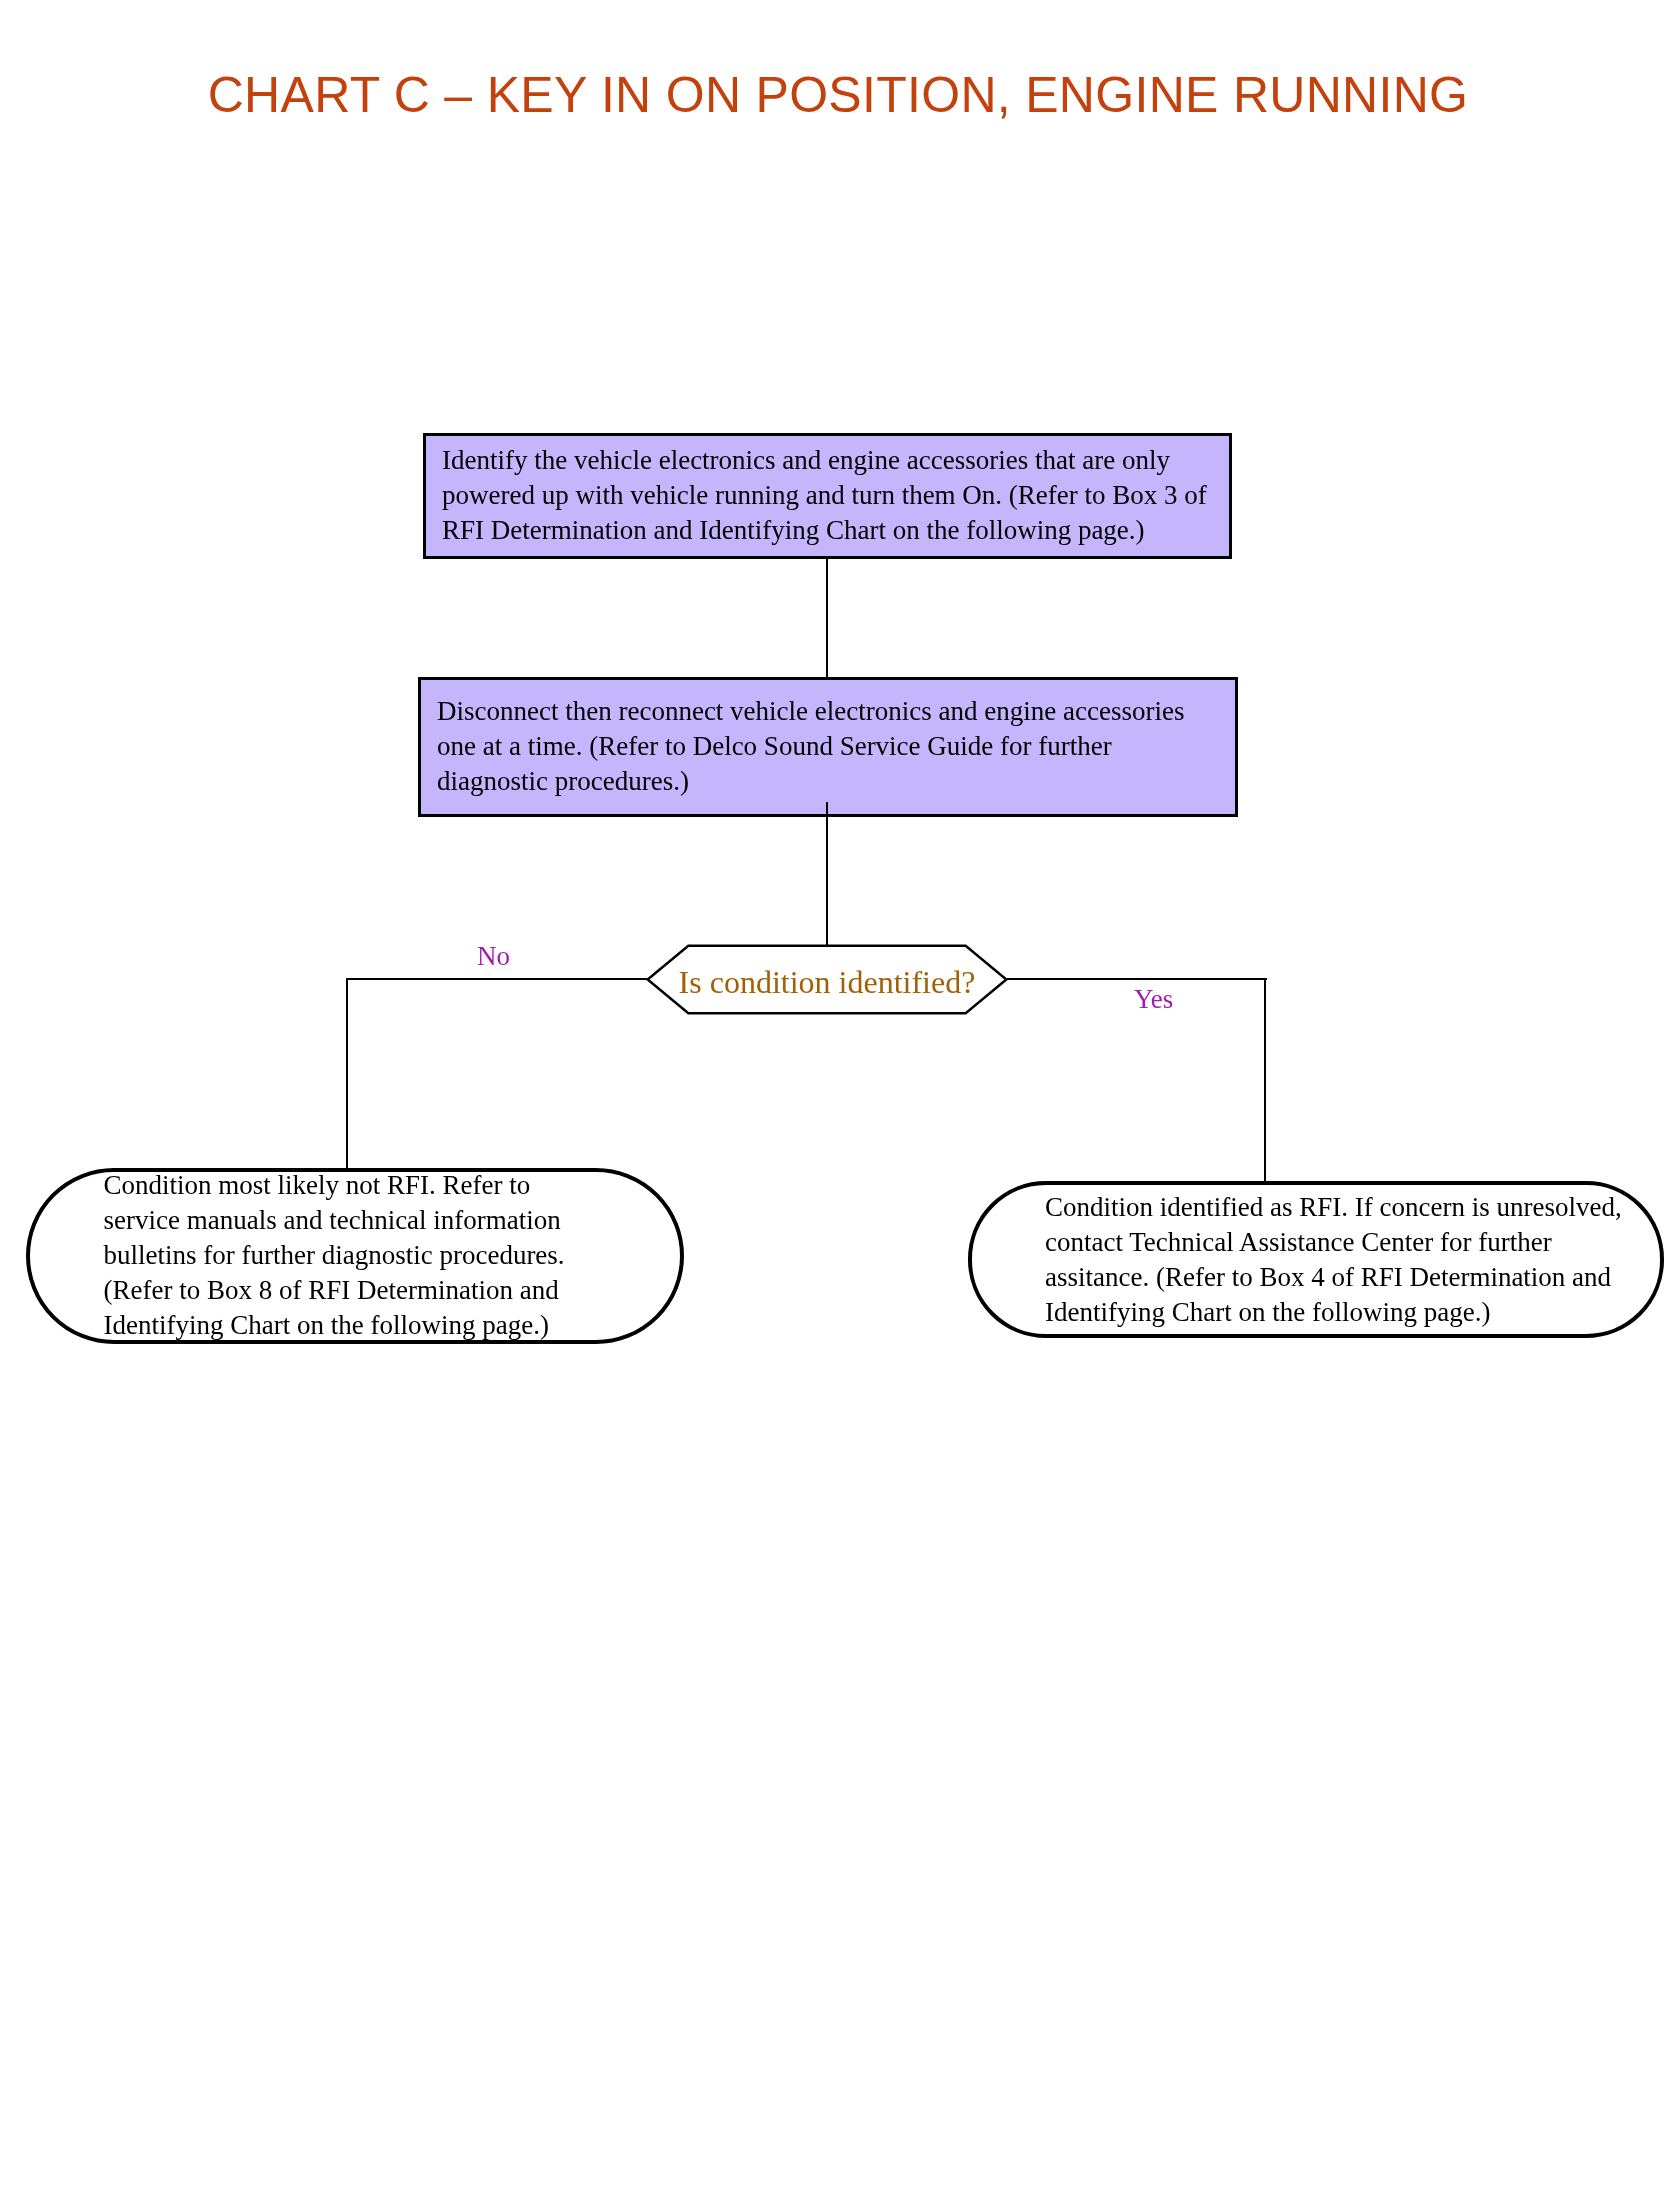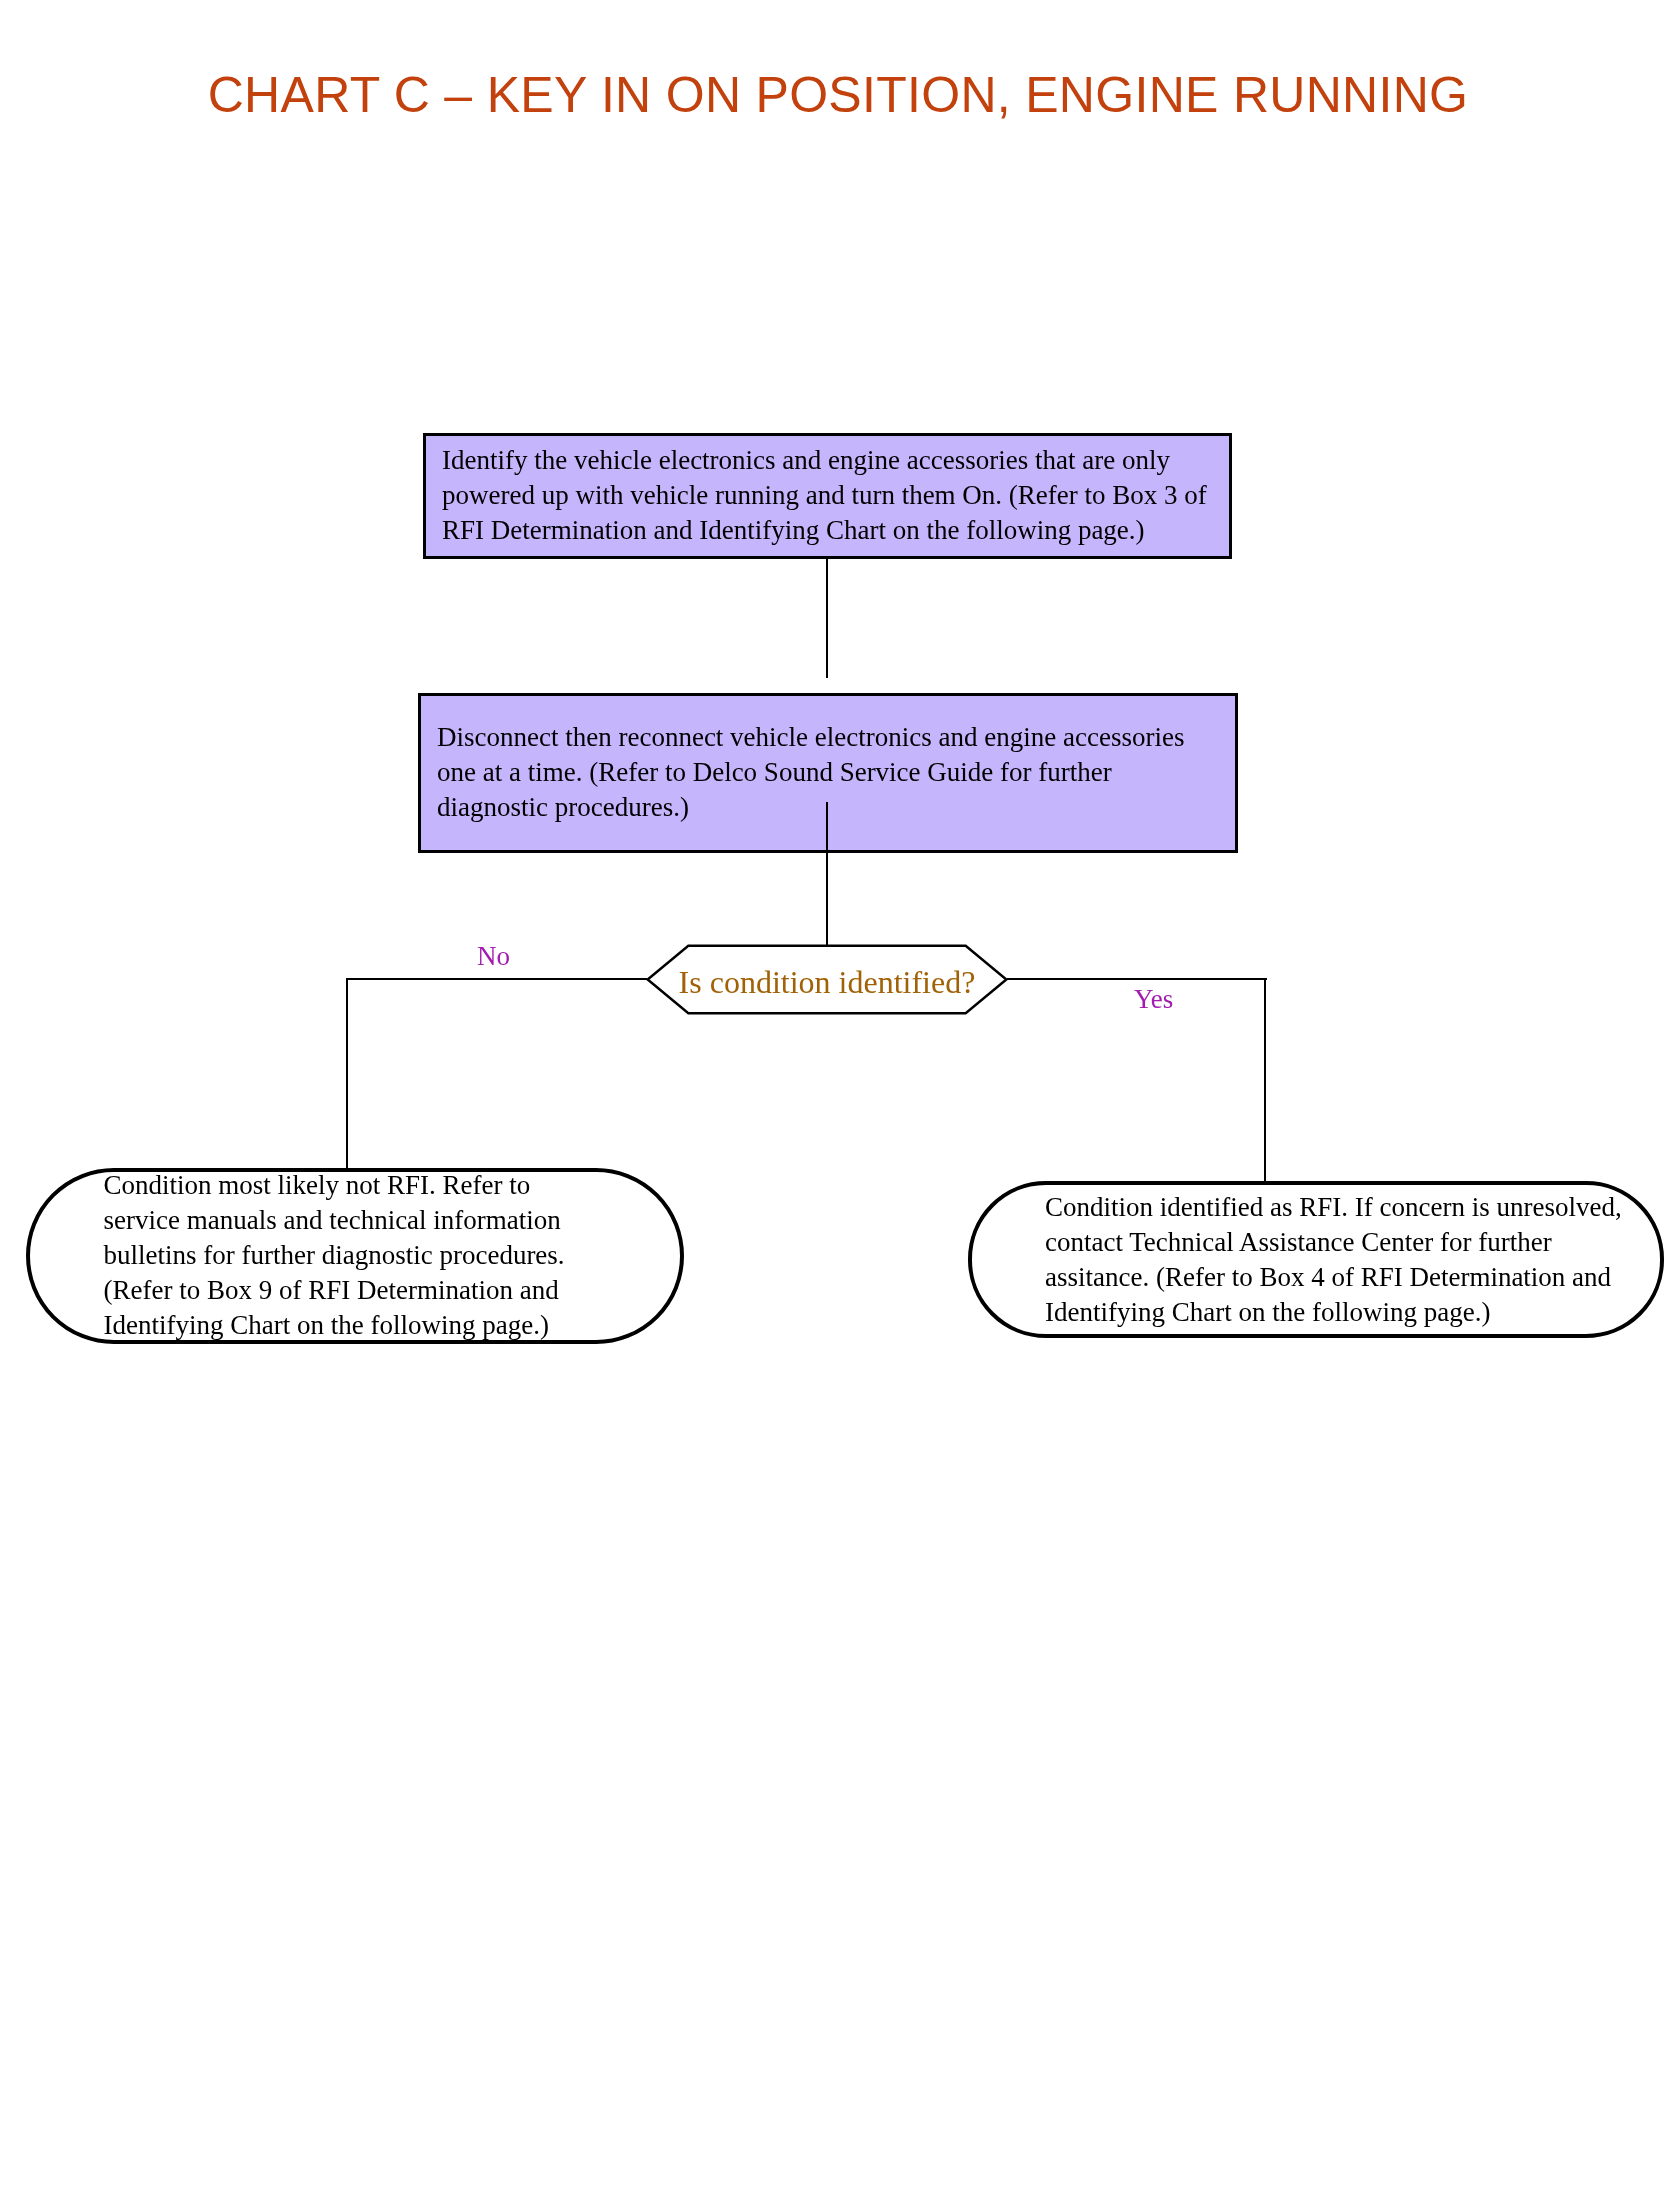--- a/index.html
+++ b/index.html
@@ -55,22 +55,21 @@
   #box-identify {
     left: 423px;
     top: 433px;
     width: 809px;
     height: 126px;
   }
   #box-disconnect {
     left: 418px;
     top: 677px;
     width: 820px;
-    height: 160px;
-    margin-top: 16px;
+    height: 140px;
   }
 
   
   #decision-hex {
     position: absolute;
     left: 646px;
     top: 944px;
     width: 362px;
     height: 71px;
   }
@@ -196,21 +195,21 @@
   <div class="branch-label" id="label-yes">Yes</div>
 
   <div id="decision-hex">
     <svg width="362" height="71" viewBox="0 0 595 117">
       <polygon points="2,58.5 69,3 526,3 593,58.5 526,114 69,114" fill="#ffffff" stroke="#000000" stroke-width="4"></polygon>
     </svg>
     <div class="hex-label">Is condition identified?</div>
   </div>
 
   <div class="terminal-box" id="terminal-not-rfi">
-    <div class="box-text">Condition most likely not RFI. Refer to service manuals and technical information bulletins for further diagnostic procedures. (Refer to Box 9 of RFI Determination and Identifying Chart on the following page.)</div>
+    <div class="box-text">Condition most likely not RFI. Refer to service manuals and technical information bulletins for further diagnostic procedures. (Refer to Box 8 of RFI Determination and Identifying Chart on the following page.)</div>
   </div>
 
   <div class="terminal-box" id="terminal-is-rfi">
     <div class="box-text">Condition identified as RFI. If concern is unresolved, contact Technical Assistance Center for further assitance. (Refer to Box 4 of RFI Determination and Identifying Chart on the following page.)</div>
   </div>
 
 </div>
 
 
 </body></html>

